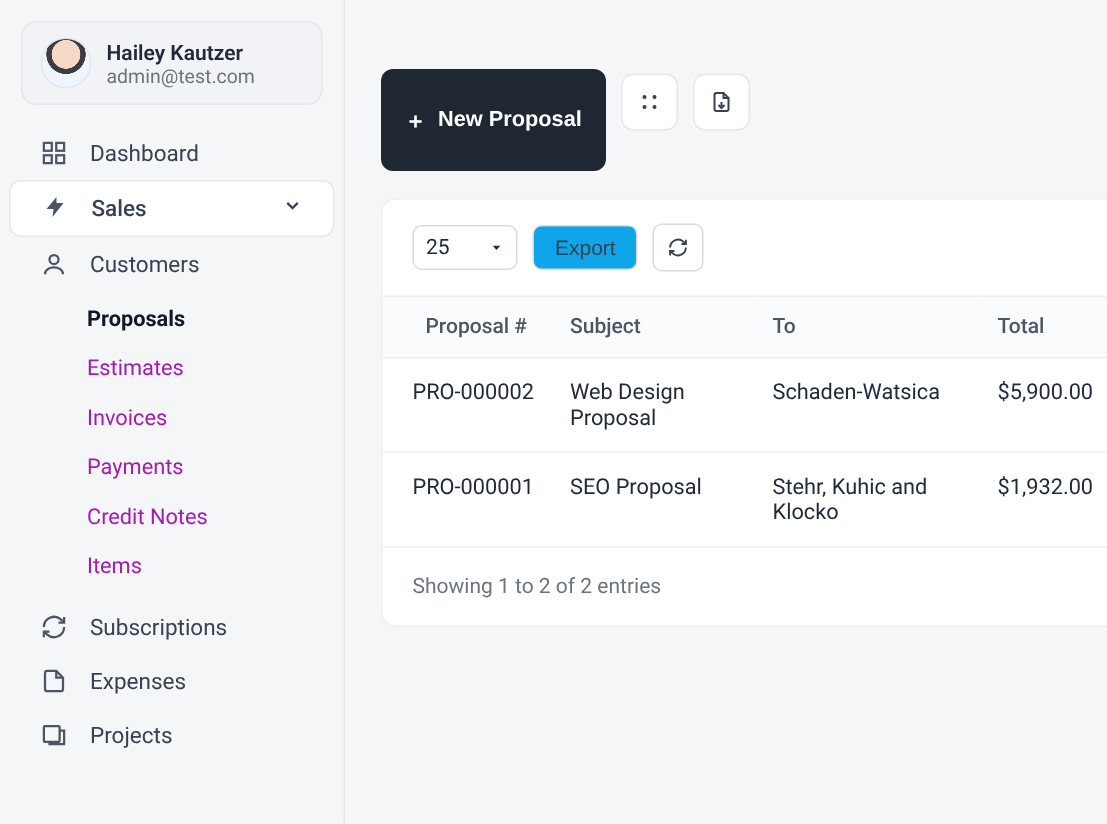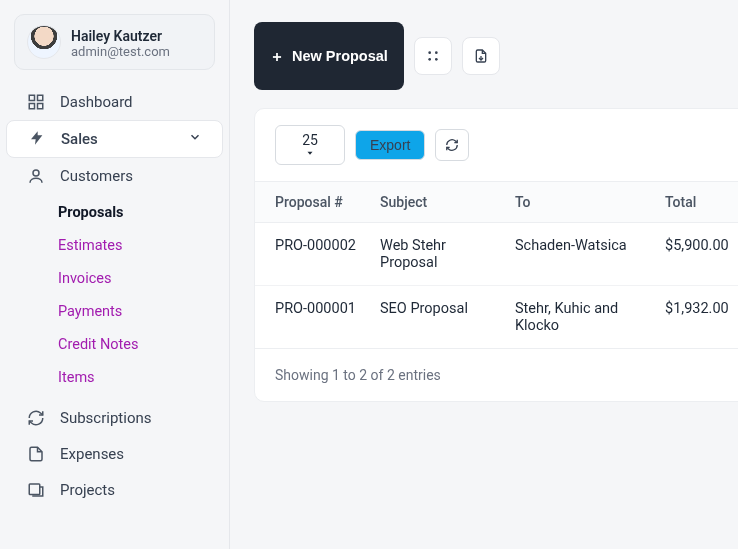--- a/index.html
+++ b/index.html
@@ -84,20 +84,21 @@
   .btn-primary {
     background: #1f2733;
     color: #fff;
     border: none;
     border-radius: 8px;
     padding: 26px 16px;
     font-size: 14.5px;
     font-weight: 600;
     display: flex; align-items: flex-end; gap: 8px;
     cursor: pointer;
+    margin-top: 24px;
   }
   .icon-btn {
     width: 38px; height: 38px;
     border: 1px solid #e5e7eb;
     background: #fff;
     border-radius: 8px;
     display: flex; align-items: center; justify-content: center;
     cursor: pointer;
     color:#374151;
   }
@@ -115,21 +116,20 @@
   }
   .select {
     border: 1px solid #d7dbe0;
     border-radius: 6px;
     padding: 6px 8px;
     width: 70px;
     display: flex; justify-content: space-between; align-items: center;
     font-size: 14px;
     cursor: pointer;
     background:#fff;
-    flex-direction:column;
   }
   .btn-outline {
     border: 1px solid #d7dbe0;
     background: #0ea5e9;
     border-radius: 6px;
     padding: 6px 14px;
     font-size: 14px;
     cursor: pointer;
     color:#374151;
   }
@@ -157,21 +157,21 @@
   thead th:first-child { padding-left: 20px; }
   tbody td {
     padding: 14px 10px;
     vertical-align: top;
     border-bottom: 1px solid #f1f2f4;
     color:#1f2937;
     font-size: 14.5px;
   }
   tbody td:first-child { padding-left: 20px; }
   tbody tr:last-child td { border-bottom: 1px solid #eceef1; }
-  .col-num { width: 115px; }
+  .col-num { width: 115px; text-align: center; }
   .col-subj { width: 135px; }
   .col-to { width: 150px; }
   .col-total { text-align: left; }
 
   .footer-text {
     padding: 18px 20px;
     color: #6b7280;
     font-size: 14px;
   }
 
@@ -333,21 +333,21 @@
         <tr>
           <th class="col-num">Proposal #</th>
           <th class="col-subj">Subject</th>
           <th class="col-to">To</th>
           <th class="col-total">Total</th>
         </tr>
       </thead>
       <tbody>
         <tr>
           <td>PRO-000002</td>
-          <td>Web Stehr Proposal</td>
+          <td>Web Design Proposal</td>
           <td>Schaden-Watsica</td>
           <td>$5,900.00</td>
         </tr>
         <tr>
           <td>PRO-000001</td>
           <td>SEO Proposal</td>
           <td>Stehr, Kuhic and Klocko</td>
           <td>$1,932.00</td>
         </tr>
       </tbody>

